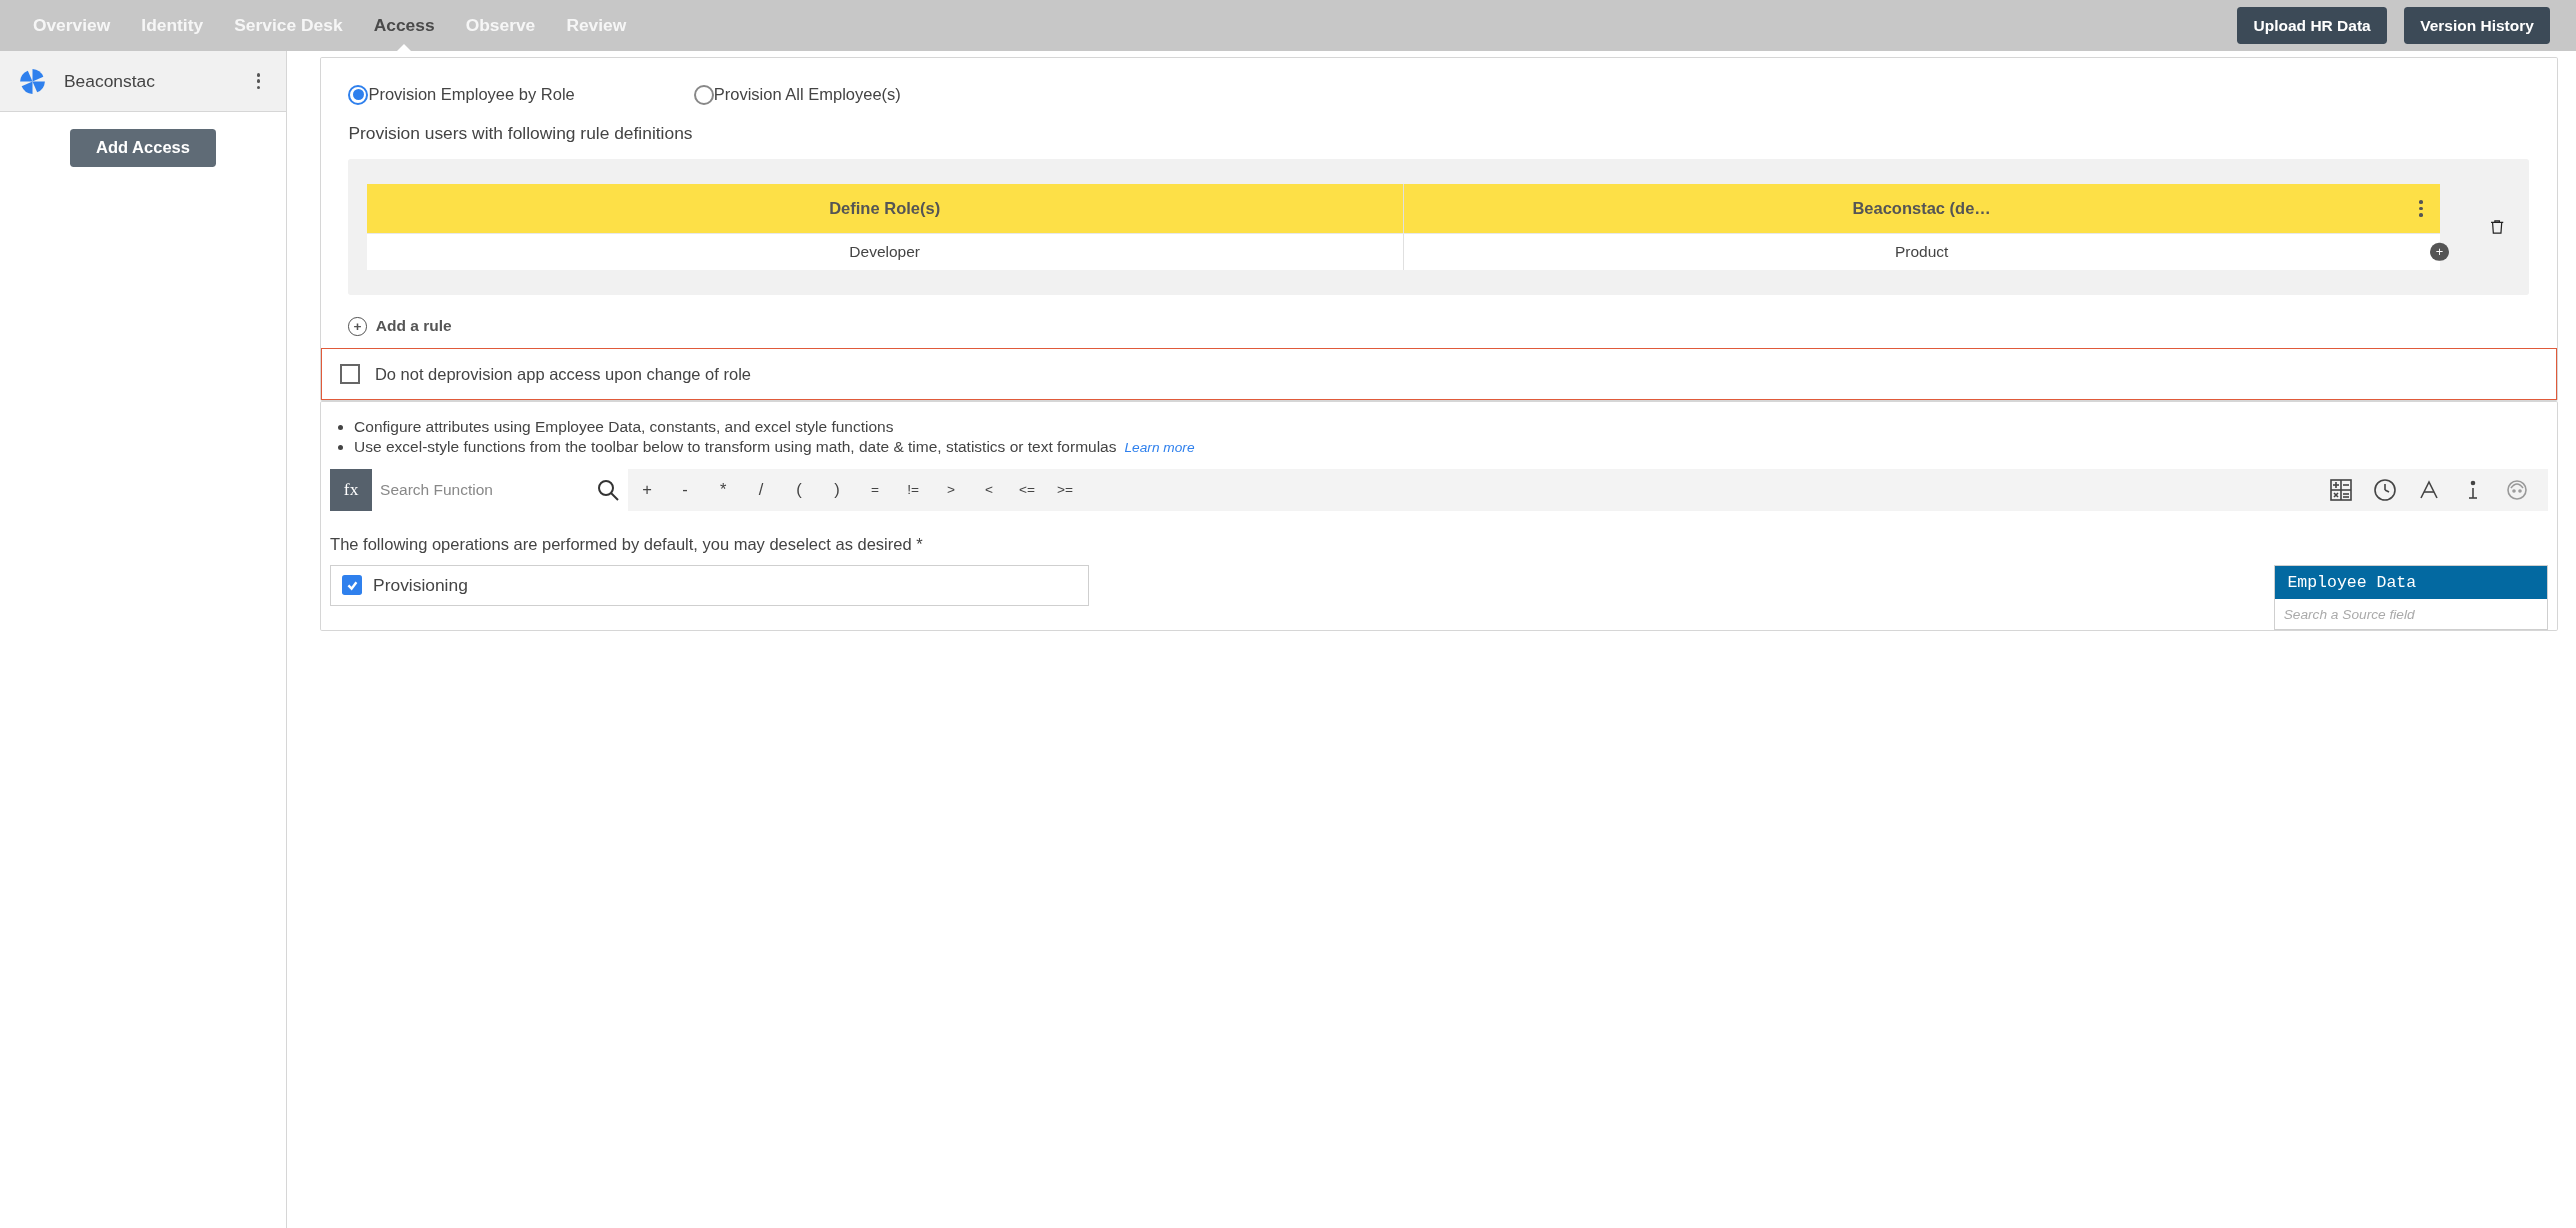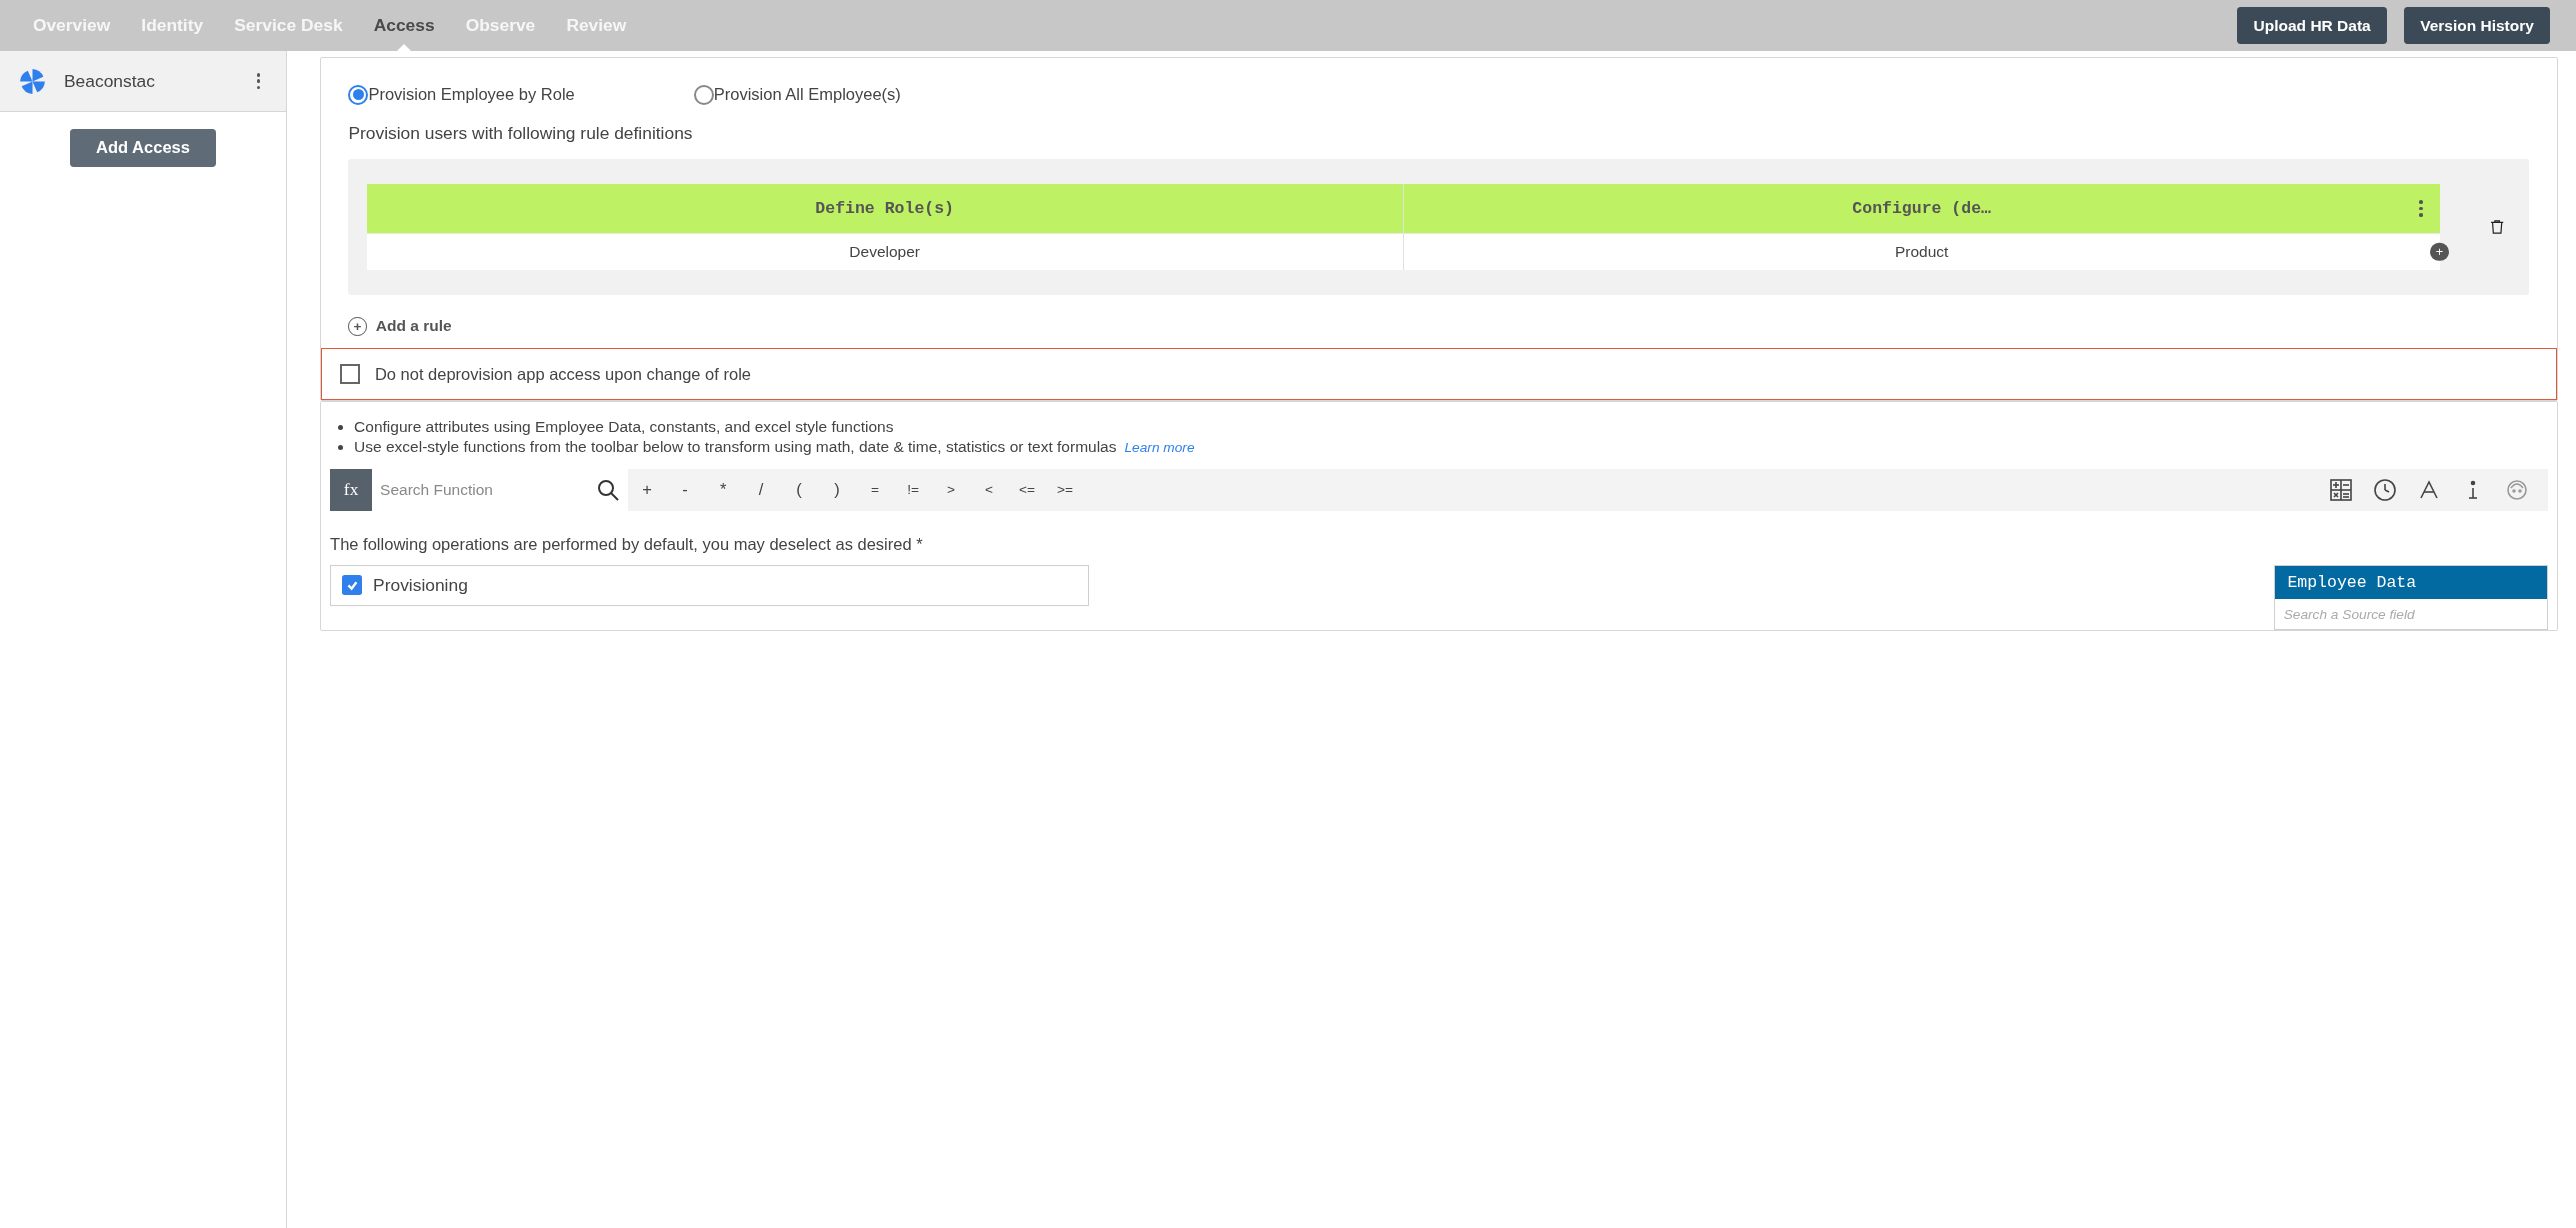--- a/index.html
+++ b/index.html
@@ -118,22 +118,21 @@
     gap: 11px;
   }
   .rules-table {
     background: #fff;
     flex: 1;
     display: flex;
     flex-direction: column;
   }
   .rt-head {
     display: flex;
-    background: #bef264;
-    font-family: Liberation Mono, monospace;
+    background: #fde047;
   }
   .rt-col1, .rt-col2 {
     flex: 1;
     padding: 14.6px 9.1px;
     text-align: center;
     position: relative;
   }
   .rt-col1 { border-right: 0.9px solid #e0e0e0; }
   .rt-h-main { font-weight: 600; color: #555; font-size: 16.5px; }
   .rt-h-sub { color: #777; font-style: italic; font-size: 15.5px; margin-top: 1.8px; }
@@ -294,21 +293,21 @@
 
       <div class="subhdr">Provision users with following rule definitions</div>
 
       <div class="rules-box">
         <div class="rules-table">
           <div class="rt-head">
             <div class="rt-col1">
               <div class="rt-h-main">Define Role(s)</div>
             </div>
             <div class="rt-col2">
-              <div class="rt-h-main">Configure (de…</div>
+              <div class="rt-h-main">Beaconstac (de…</div>
               <span class="kebab head-kebab">
                   <span></span>
                   <span></span>
                   <span></span>
                 </span>
             </div>
           </div>
           <div class="rt-body">
             <div class="rt-cell1">Developer</div>
             <div class="rt-cell2">

